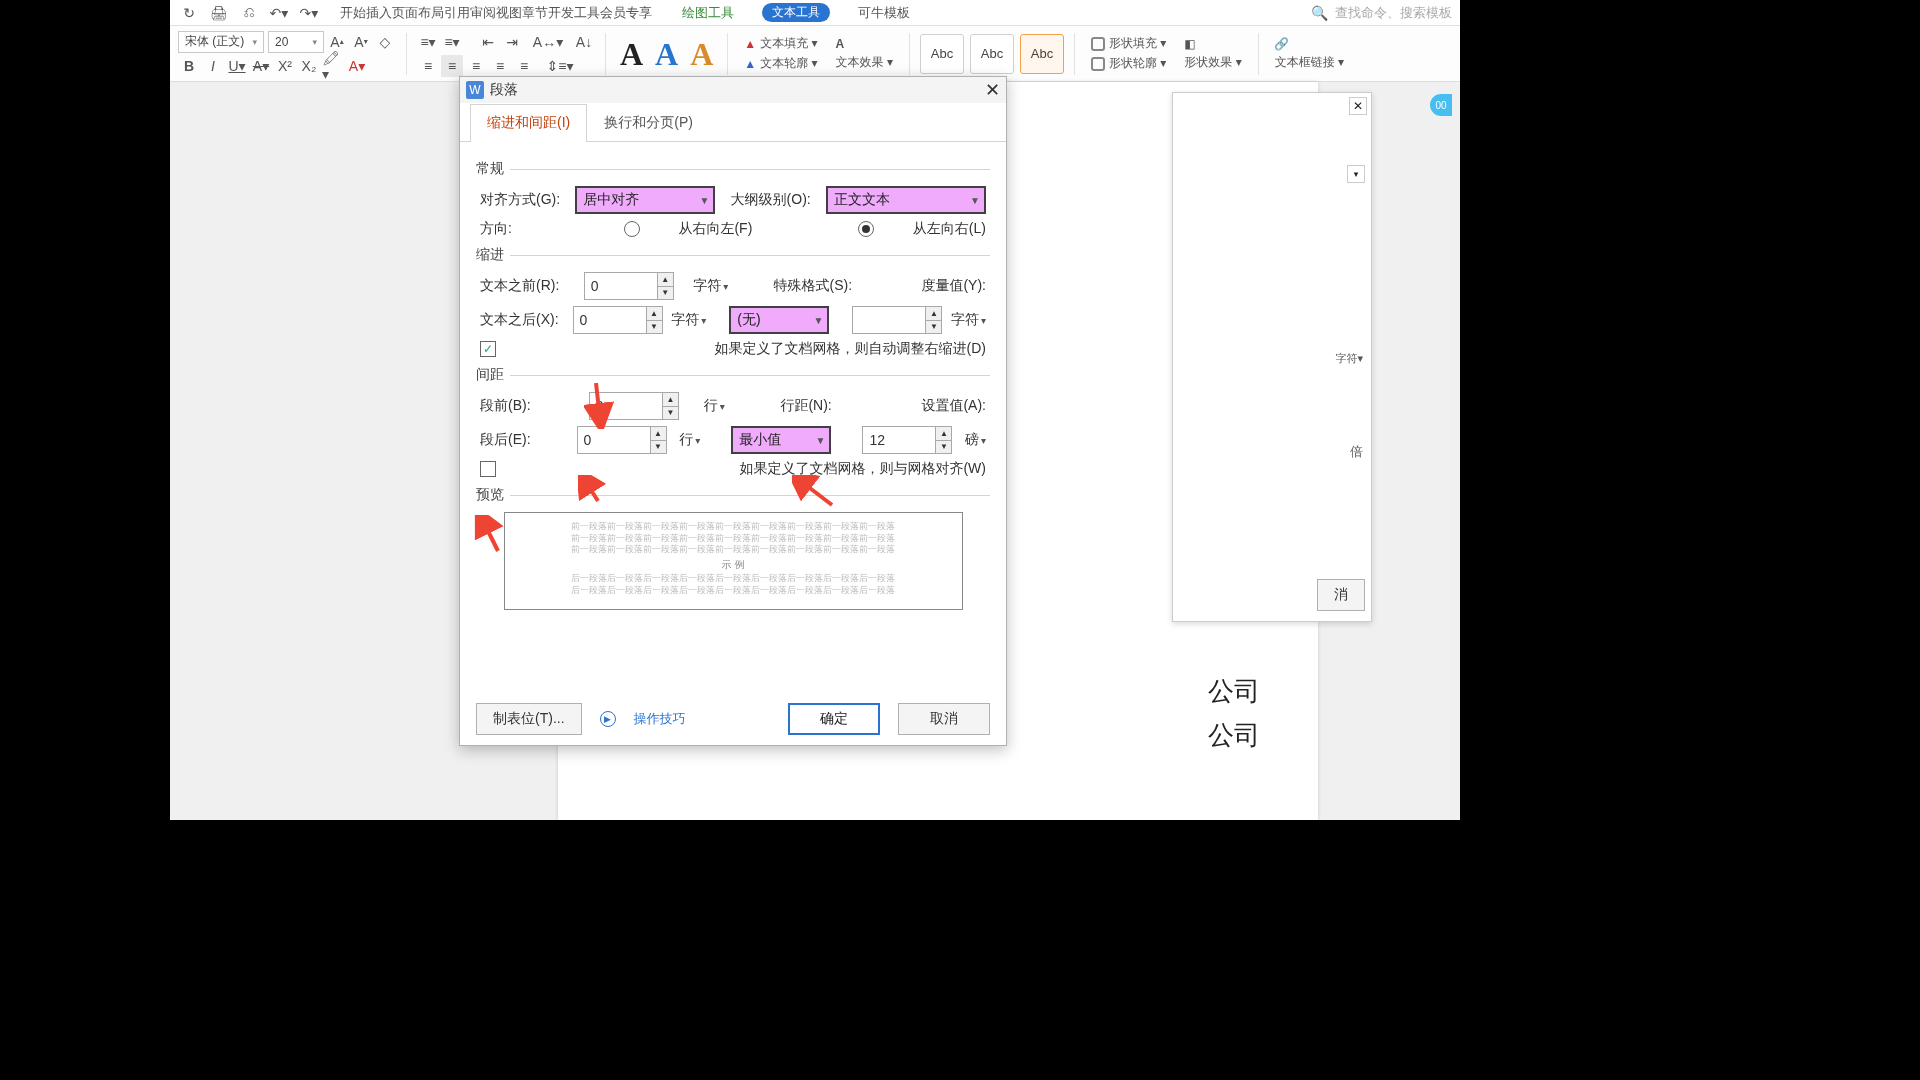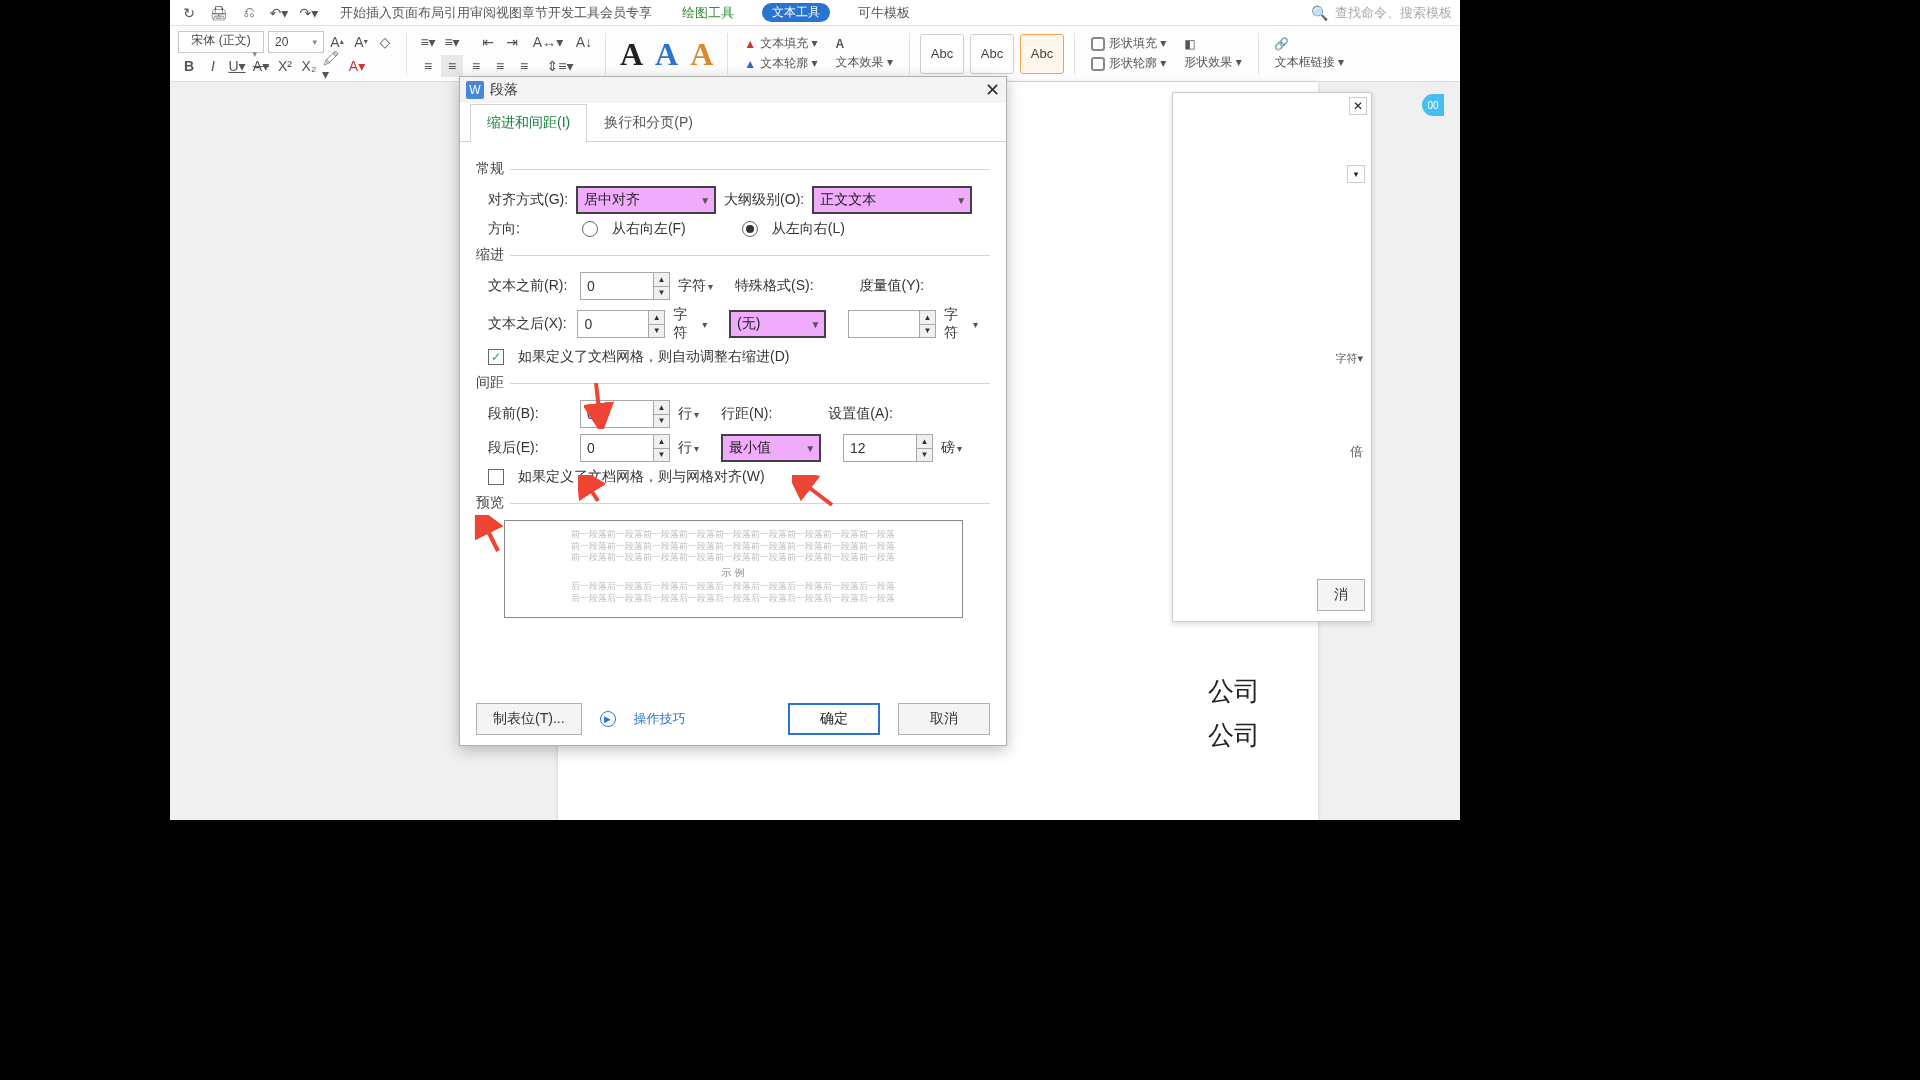--- a/index.html
+++ b/index.html
@@ -21,21 +21,21 @@
   .ctx-tools{display:flex;gap:28px;margin-left:30px;align-items:center;}
   .ctx-draw{color:#3a8a3a;}
   .ctx-text{background:#2a74d1;color:#fff;border-radius:10px;padding:1px 10px;font-size:12px;}
   .search-hint{margin-left:auto;display:flex;align-items:center;gap:6px;color:#aaa;}
   .search-hint .mag{font-size:14px;}
   
   
   .ribbon{height:56px;border-bottom:1px solid #ddd;display:flex;align-items:center;padding:2px 8px;gap:6px;background:var(--toolbar-bg);}
   .rb-sep{width:1px;height:42px;background:#e2e2e2;margin:0 4px;}
   .font-box,.size-box{height:22px;border:1px solid #c8c8c8;background:#fff;display:flex;align-items:center;padding:0 6px;font-size:12px;color:#444;}
-  .font-box{width:86px;flex-direction:column;}
+  .font-box{width:86px;}
   .size-box{width:56px;margin-left:2px;}
   .drop-caret{margin-left:auto;font-size:9px;color:#888;}
   .icon-btn{width:22px;height:22px;display:flex;align-items:center;justify-content:center;color:#555;font-size:14px;}
   .col-stack{display:flex;flex-direction:column;gap:2px;}
   .col-stack .row{display:flex;gap:2px;}
   .bigA{font-family:"Times New Roman",serif;font-weight:bold;font-size:32px;line-height:32px;padding:0 4px;}
   .bigA.black{color:#222;}
   .bigA.blue{color:#2a74d1;}
   .bigA.orange{color:#d98b2b;}
   .abc-btn{width:44px;height:40px;border:1px solid #cfcfcf;border-radius:3px;display:flex;align-items:center;justify-content:center;font-size:13px;color:#444;background:#fff;}
@@ -55,26 +55,26 @@
   .behind-panel .drop{position:absolute;right:6px;width:18px;height:18px;border:1px solid #ccc;background:#fff;display:flex;align-items:center;justify-content:center;font-size:9px;}
   
   
   .dialog{position:absolute;left:289px;top:76px;width:548px;height:670px;background:#fff;border:1px solid #b0b0b0;box-shadow:0 4px 14px rgba(0,0,0,0.25);}
   .dlg-title{height:26px;background:#f4f4f4;display:flex;align-items:center;padding:0 6px;font-size:14px;color:#333;}
   .dlg-title .dlg-ico{width:18px;height:18px;background:#4a86d8;color:#fff;display:flex;align-items:center;justify-content:center;font-size:12px;border-radius:2px;margin-right:6px;font-family:sans-serif;}
   .dlg-title .dlg-close{margin-left:auto;font-size:18px;cursor:default;}
   
   .tabstrip{display:flex;border-bottom:1px solid #d4d4d4;padding:0 10px;}
   .tabstrip .tab{padding:9px 16px 10px;font-size:14px;color:#555;border:1px solid transparent;border-bottom:none;position:relative;top:1px;}
-  .tabstrip .tab.active{border-color:#d4d4d4;background:#fff;color:#15803d;}
+  .tabstrip .tab.active{border-color:#d4d4d4;background:#fff;color:#c2410c;}
   
   .dlg-body{padding:10px 16px 4px;font-size:14px;color:#333;}
   .sect-title{display:flex;align-items:center;margin:8px 0 8px;color:#444;}
   .sect-title .line{flex:1;height:1px;background:#d4d4d4;margin-left:6px;}
-  .row-form{display:flex;align-items:center;gap:8px;margin:6px 12px;}
+  .row-form{display:flex;align-items:center;gap:8px;margin:6px 4px;justify-content:space-between;}
   .row-form label{white-space:nowrap;}
   
   .combo{height:28px;border:2px solid #404040;background:#f0abfc;display:flex;align-items:center;padding:0 6px;position:relative;color:#222;}
   .combo .caret{position:absolute;right:4px;font-size:10px;color:#555;}
   .spin{height:28px;border:1px solid #a8a8a8;background:#fff;display:flex;align-items:center;padding:0 6px;position:relative;width:90px;}
   .spin .spinbtns{position:absolute;right:0;top:0;bottom:0;width:16px;border-left:1px solid #a8a8a8;display:flex;flex-direction:column;}
   .spin .spinbtns span{flex:1;display:flex;align-items:center;justify-content:center;font-size:8px;border-bottom:1px solid #a8a8a8;background:#f0f0f0;}
   .spin .spinbtns span:last-child{border-bottom:none;}
   
   .radio{width:16px;height:16px;border:1px solid #666;border-radius:50%;display:inline-flex;align-items:center;justify-content:center;margin-right:6px;}
@@ -91,21 +91,21 @@
   .btn.secondary{width:92px;}
   .link{color:#2a74d1;}
   .play-ico{width:16px;height:16px;border:1px solid #2a74d1;border-radius:50%;display:inline-flex;align-items:center;justify-content:center;color:#2a74d1;font-size:9px;}
   
   .unit-drop{display:inline-flex;align-items:center;gap:2px;}
   .unit-drop::after{content:"▾";font-size:10px;color:#555;}
   
   
   .arrow{position:absolute;pointer-events:none;}
   
-  .corner-badge{position:absolute;right:16px;top:94px;width:22px;height:22px;border-radius:50% 0 0 50%;background:#46bff0;color:#fff;font-size:10px;display:flex;align-items:center;justify-content:center;}
+  .corner-badge{position:absolute;right:8px;top:94px;width:22px;height:22px;border-radius:50% 0 0 50%;background:#46bff0;color:#fff;font-size:10px;display:flex;align-items:center;justify-content:center;}
 </style>
 </head>
 <body>
 
 <div class="stage">
   <div class="app">
 
     <div class="menubar">
       <div class="qat">
         <span class="icon-btn">↻</span>

